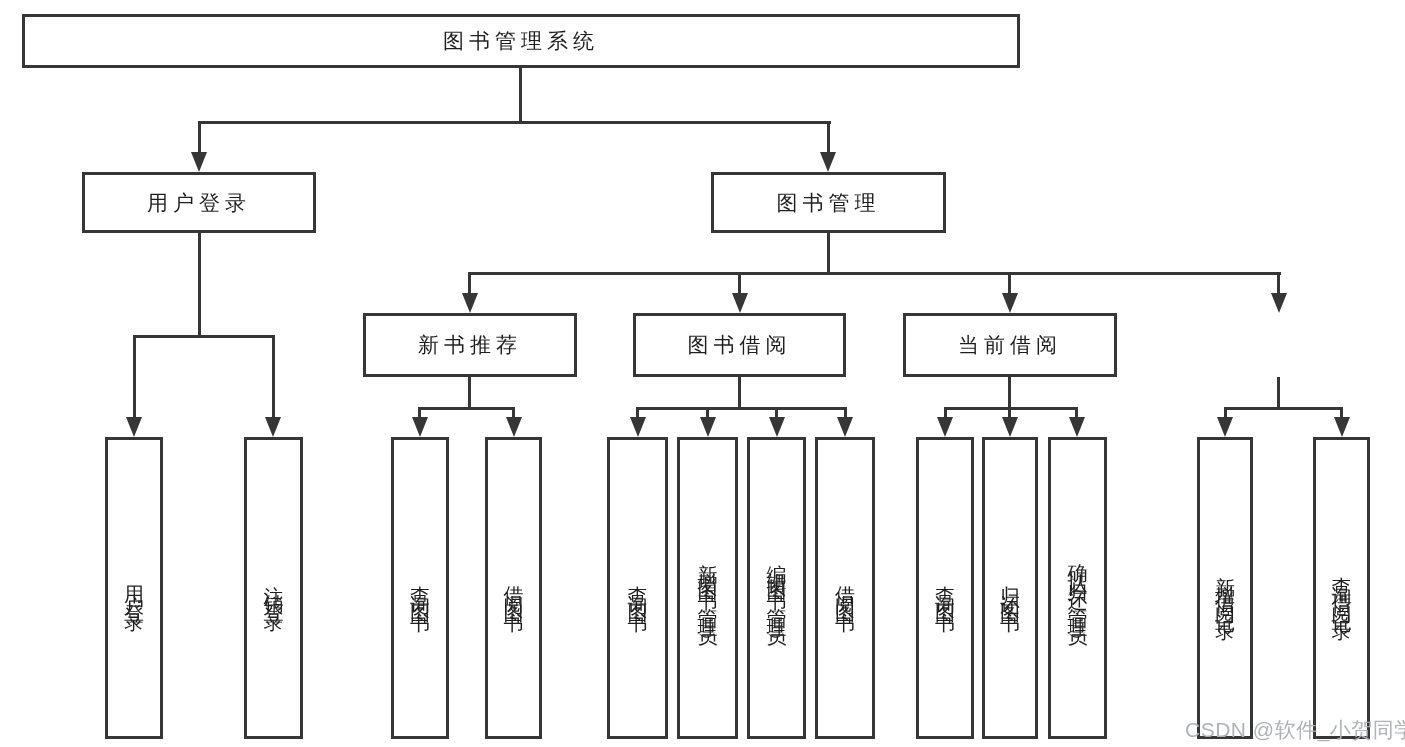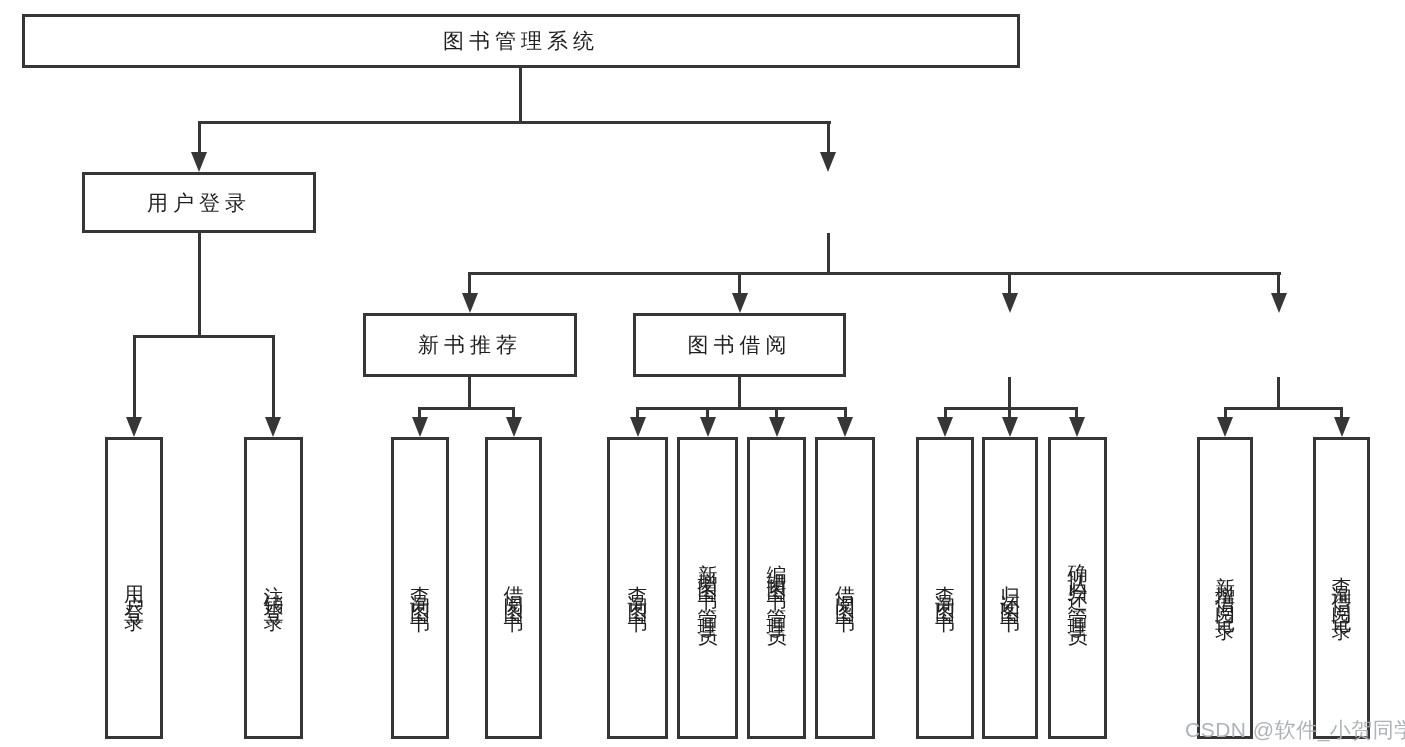--- a/index.html
+++ b/index.html
@@ -62,20 +62,23 @@
   <div class="vl" style="left:519px;top:68px;height:53px"></div>
   <div class="hl" style="left:198px;top:121px;width:633px"></div>
   <div class="vl" style="left:198px;top:121px;height:31px"></div>
   <div class="ah" style="left:191px;top:152px"></div>
   <div class="vl" style="left:827px;top:121px;height:31px"></div>
   <div class="ah" style="left:820px;top:152px"></div>
 
   <div class="node" style="left:82px;top:172px;width:234px;height:61px">
     <span>用户登录</span>
   </div>
+  <div class="node" style="left:711px;top:172px;width:235px;height:61px">
+    <span>图书管理</span>
+  </div>
 
   <div class="vl" style="left:198px;top:233px;height:102px"></div>
   <div class="hl" style="left:133px;top:335px;width:141px"></div>
   <div class="vl" style="left:133px;top:335px;height:82px"></div>
   <div class="ah" style="left:126px;top:417px"></div>
   <div class="vl" style="left:272px;top:335px;height:82px"></div>
   <div class="ah" style="left:265px;top:417px"></div>
 
   <div class="vl" style="left:827px;top:233px;height:39px"></div>
   <div class="hl" style="left:468px;top:272px;width:813px"></div>
@@ -86,20 +89,23 @@
   <div class="vl" style="left:1008px;top:272px;height:21px"></div>
   <div class="ah" style="left:1002px;top:293px"></div>
   <div class="vl" style="left:1277px;top:272px;height:21px"></div>
   <div class="ah" style="left:1271px;top:293px"></div>
 
   <div class="node" style="left:363px;top:313px;width:214px;height:64px">
     <span>新书推荐</span>
   </div>
   <div class="node" style="left:633px;top:313px;width:213px;height:64px">
     <span>图书借阅</span>
+  </div>
+  <div class="node" style="left:903px;top:313px;width:214px;height:64px">
+    <span>当前借阅</span>
   </div>
 
   <div class="vl" style="left:468px;top:377px;height:30px"></div>
   <div class="hl" style="left:419px;top:407px;width:96px"></div>
   <div class="vl" style="left:418px;top:407px;height:10px"></div>
   <div class="ah" style="left:412px;top:417px"></div>
   <div class="vl" style="left:512px;top:407px;height:10px"></div>
   <div class="ah" style="left:506px;top:417px"></div>
 
   <div class="vl" style="left:738px;top:377px;height:30px"></div>

